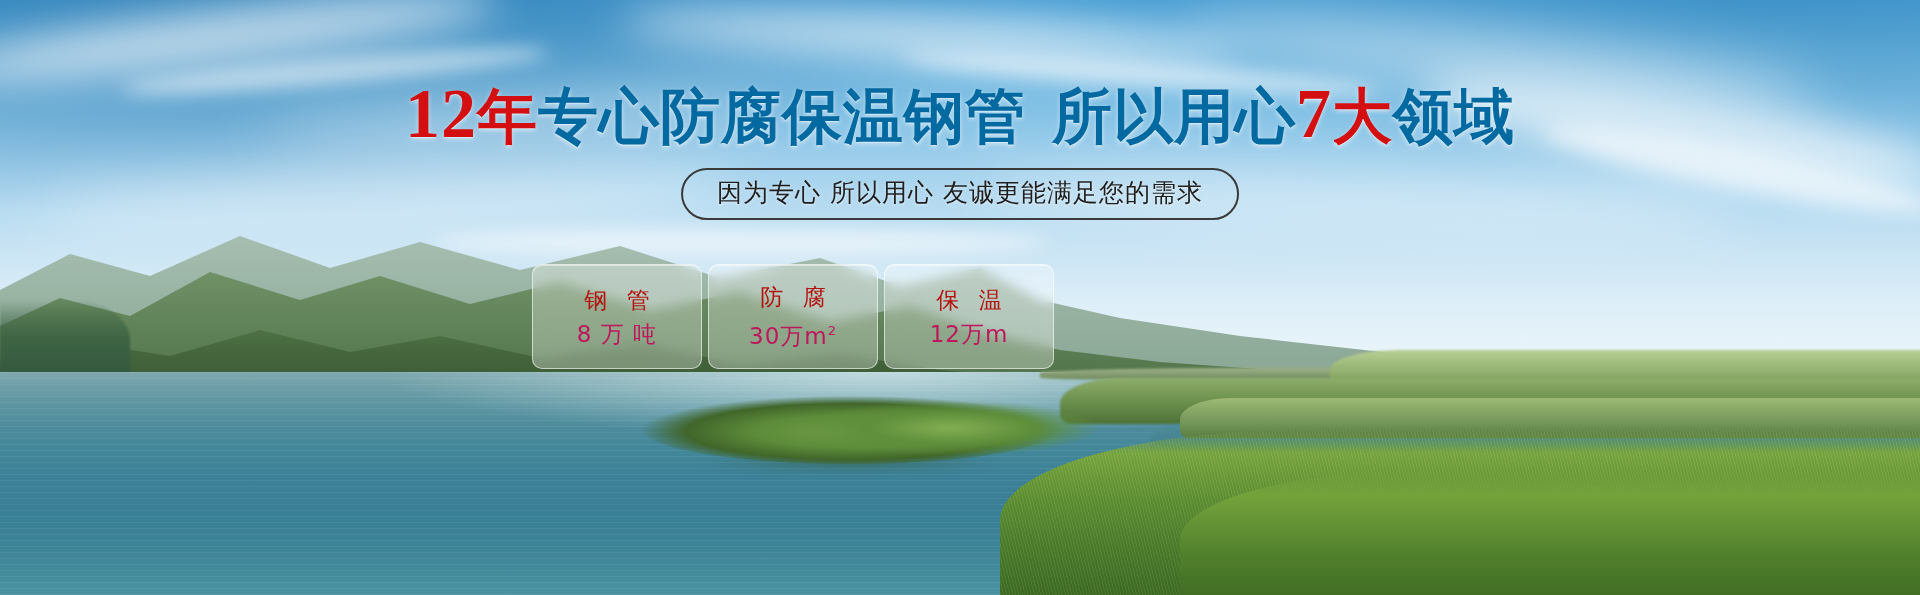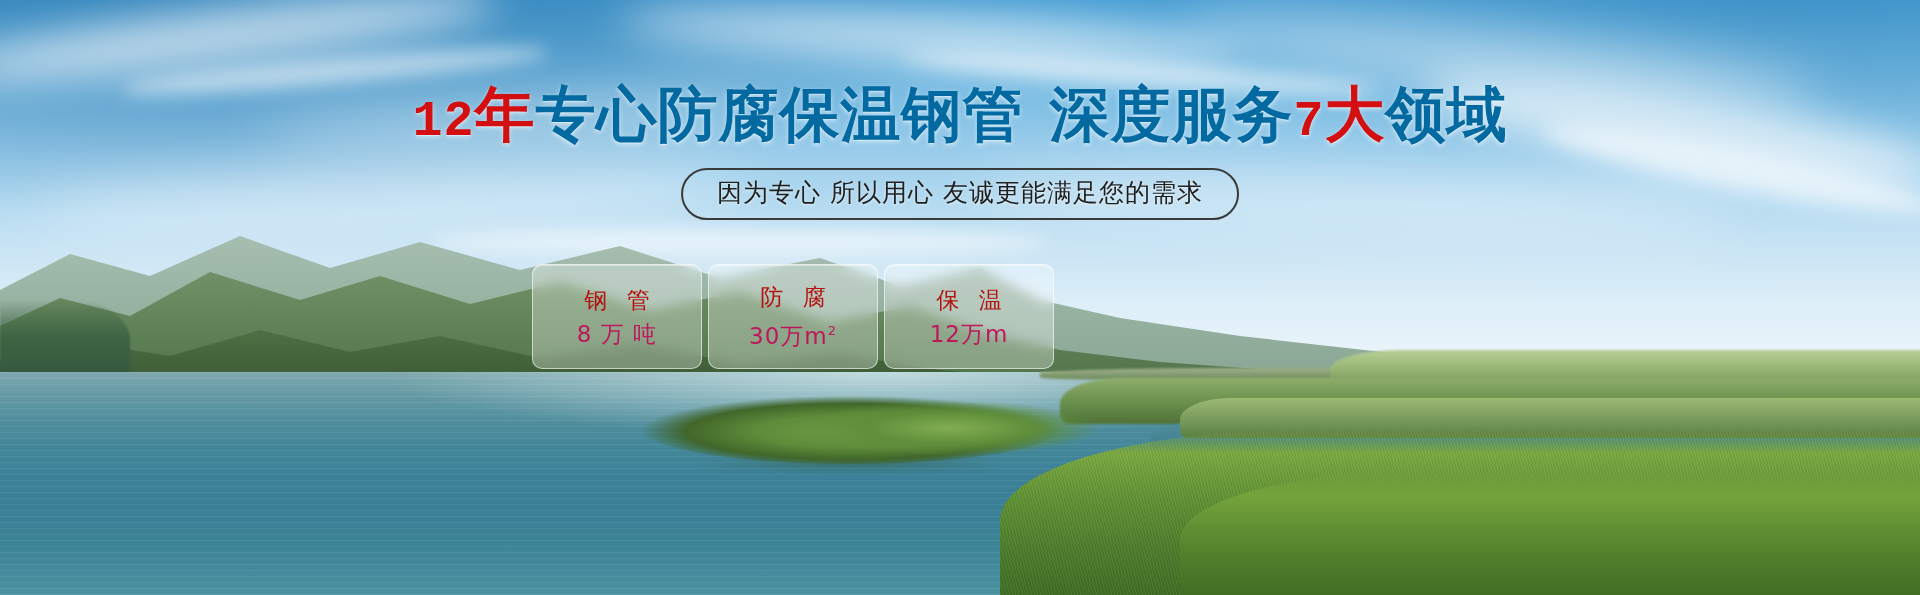--- a/index.html
+++ b/index.html
@@ -170,23 +170,23 @@
     font-size:60px;
     line-height:64px;
     letter-spacing:1px;
     white-space:nowrap;
     text-shadow:0 2px 5px rgba(255,255,255,.55), 0 1px 0 rgba(255,255,255,.4);
   }
   .h-dark { color:#0369a1; }
   .h-red  { color:#d40f12; }
   .h-gap  { display:inline-block; width:26px; }
   .num {
-    font-family:Liberation Mono, monospace;
+    font-family:Liberation Serif, serif;
     font-weight:bold;
-    font-size:50px;
+    font-size:70px;
   }
 
   .pill {
     position:absolute; left:50%; top:168px;
     transform:translateX(-50%);
     padding:9px 34px 11px;
     border:2px solid #3a3a3a;
     border-radius:28px;
     font-family:"DejaVu Sans","Liberation Sans", sans-serif;
     font-size:25px;
@@ -300,21 +300,21 @@
   <div class="marsh-r2"></div>
 
   <div class="island-refl"></div>
   <div class="island"></div>
   <div class="island2"></div>
 
   <div class="grass-front"></div>
   <div class="grass-tex"></div>
   <div class="grass-front2"></div>
 
-  <h1 class="headline"><span class="h-red num">12</span><span class="h-red">年</span><span class="h-dark">专心防腐保温钢管</span><span class="h-gap"></span><span class="h-dark">深度服务</span><span class="h-red num">7</span><span class="h-red">大</span><span class="h-dark">领域</span></h1>
+  <h1 class="headline"><span class="h-red num">12</span><span class="h-red">年</span><span class="h-dark">专心防腐保温钢管</span><span class="h-gap"></span><span class="h-dark">所以用心</span><span class="h-red num">7</span><span class="h-red">大</span><span class="h-dark">领域</span></h1>
 
   <div class="pill">因为专心 所以用心  友诚更能满足您的需求</div>
 
   <div class="cards">
 
     <div class="card">
       <div class="card-title">钢 管</div>
       <div class="card-value"><span>8 万 吨</span></div>
     </div>
 

